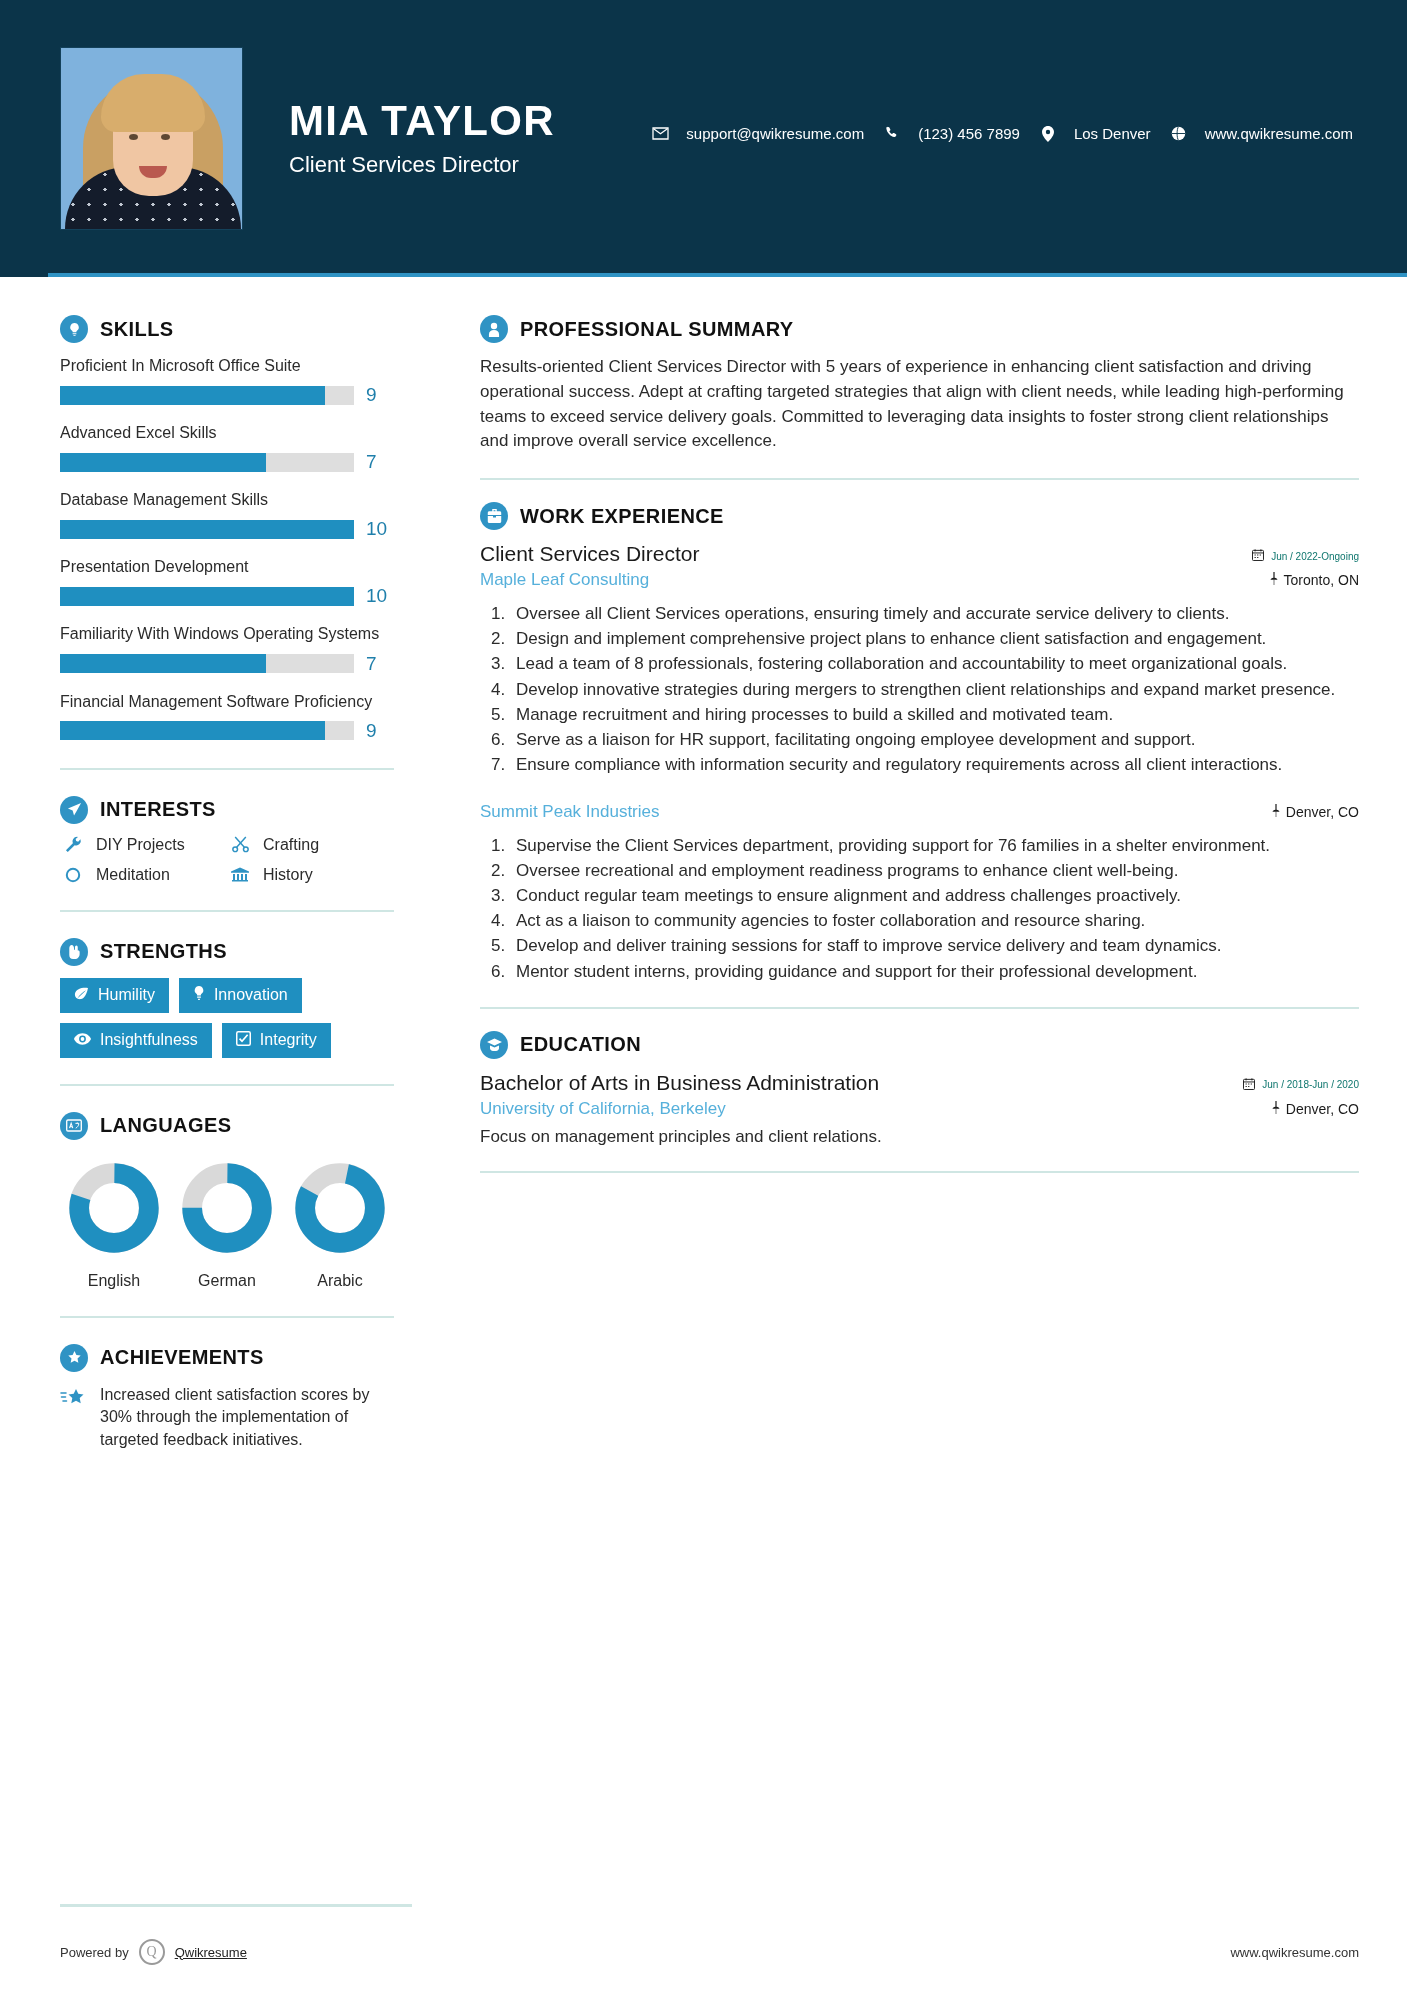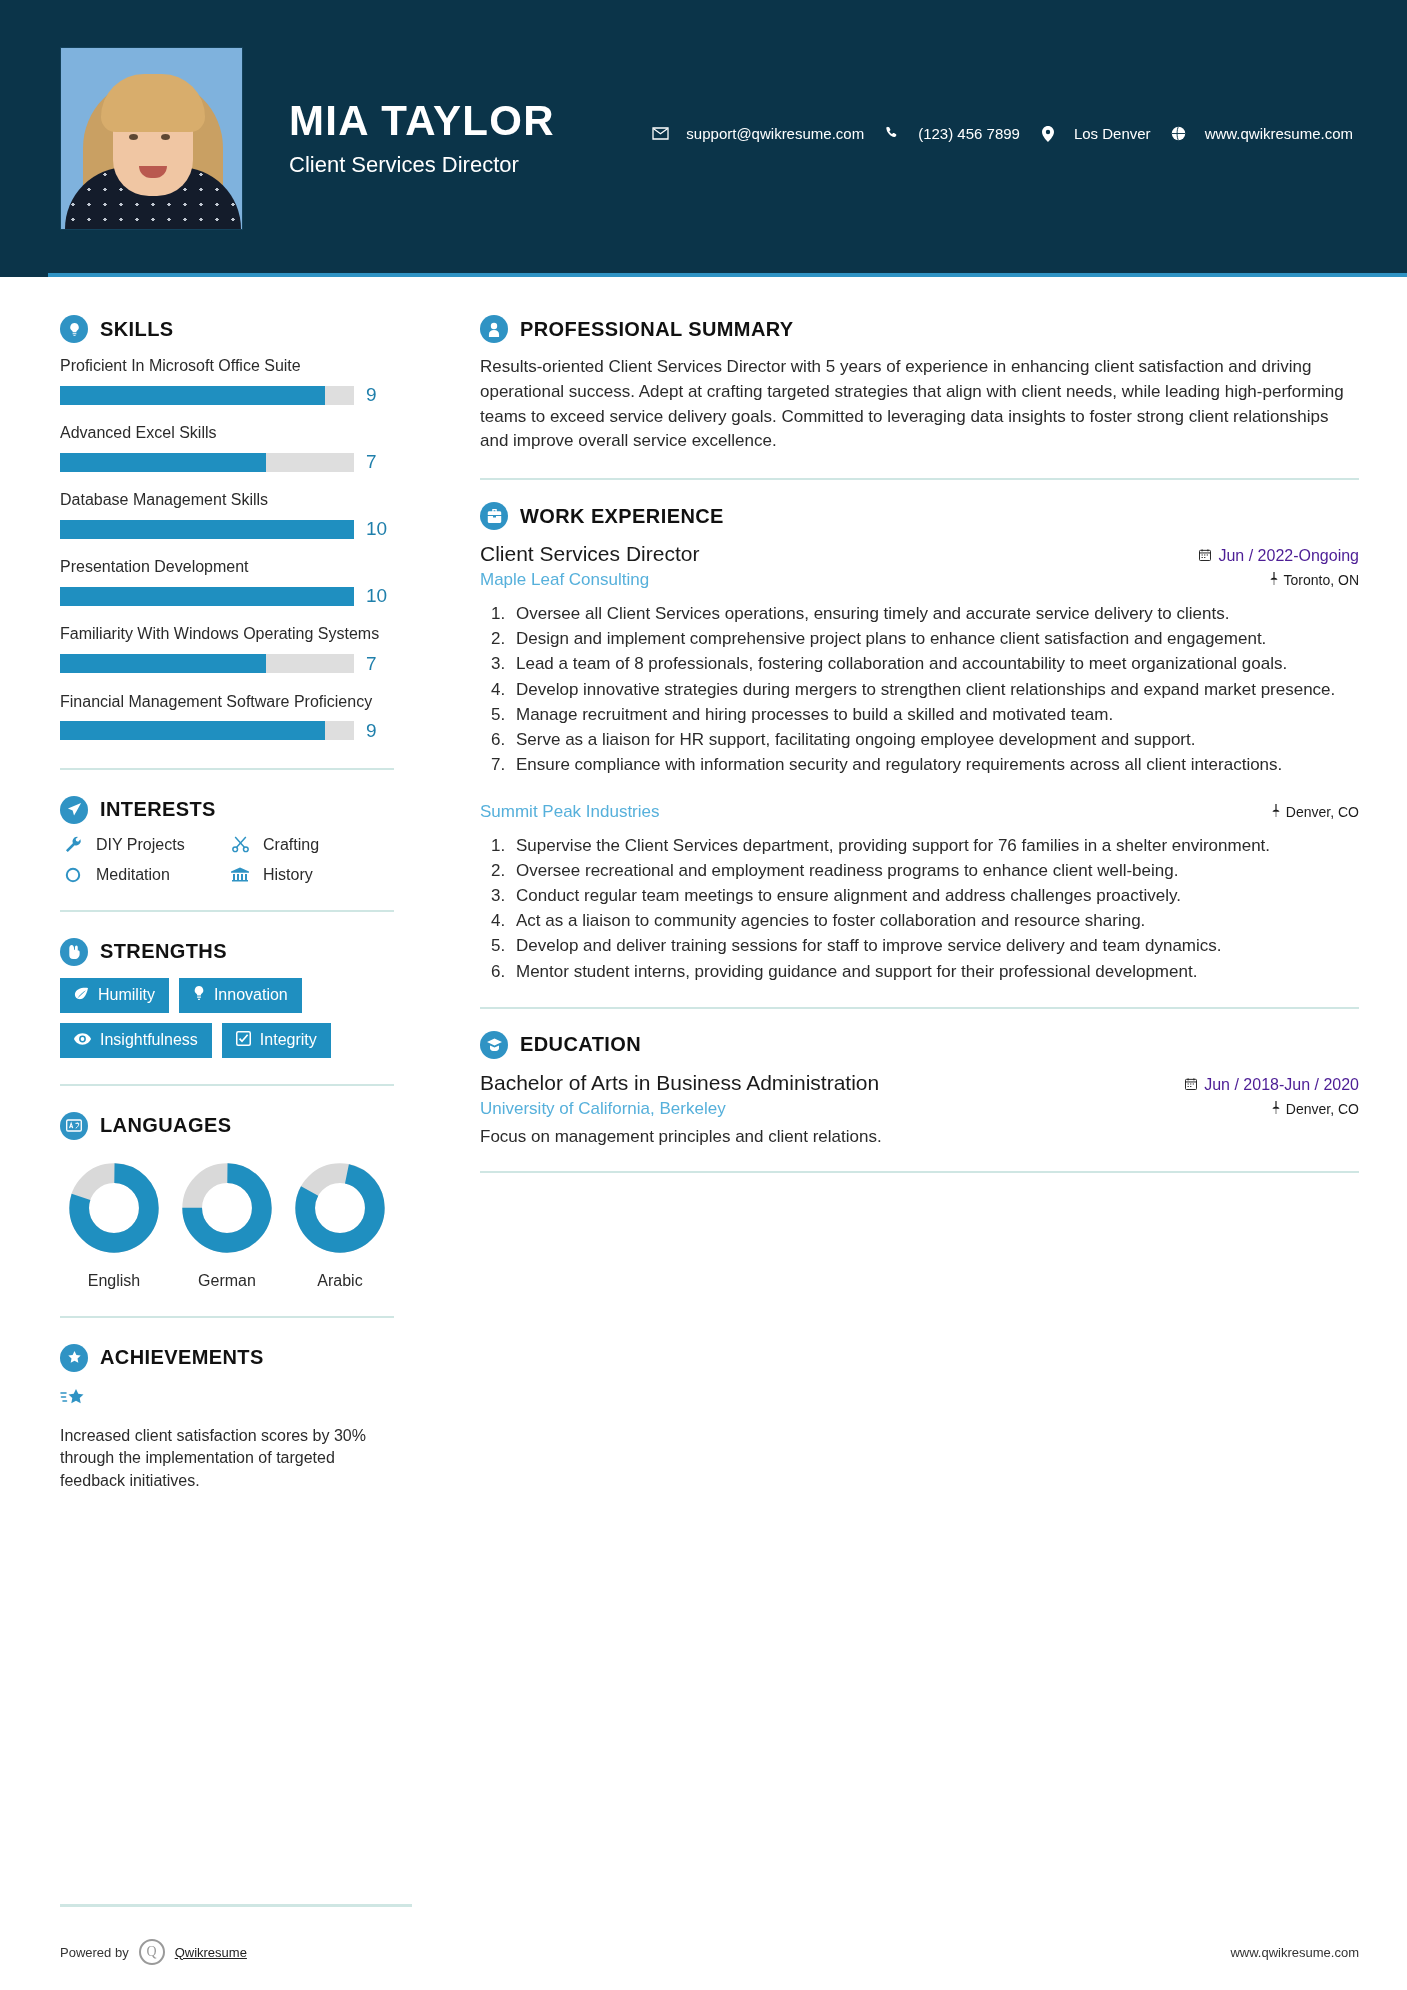--- a/index.html
+++ b/index.html
@@ -138,32 +138,32 @@
     padding: 8px 14px; display: flex; align-items: center; gap: 9px;
   }
   .chip svg { fill: #ffffff; }
 
   
   .langs { display: flex; justify-content: space-between; padding: 10px 4px 0 4px; }
   .lang { text-align: center; width: 100px; }
   .lang-label { margin-top: 14px; font-size: 16px; color: #2b2b2b; }
 
   
-  .ach { display: flex; gap: 12px; align-items: flex-start; flex-direction: column; }
+  .ach { display: flex; gap: 12px; align-items: flex-start; }
   .ach-ic { flex: 0 0 28px; padding-top: 3px; }
   .ach-ic svg { fill: #2f93c4; }
   .ach-txt { font-size: 16px; line-height: 1.42; color: #2b2b2b; }
 
   
   .summary { font-size: 17px; line-height: 1.46; color: #2b2b2b; }
   .job { margin-top: 4px; }
   .job + .job { margin-top: 26px; }
   .job-top { display: flex; justify-content: space-between; align-items: baseline; }
   .job-title { font-size: 21px; color: #1b1b1b; }
-  .job-meta { font-size: 16px; color: #4c1d95; display: flex; align-items: center; gap: 7px; white-space: nowrap; }
+  .job-meta { font-size: 10px; color: #0f766e; display: flex; align-items: center; gap: 7px; white-space: nowrap; }
   .job-meta svg { fill: #1b1b1b; }
   .job-sub { display: flex; justify-content: space-between; align-items: baseline; margin-top: 4px; }
   .job-company { font-size: 17px; color: #56b0db; }
   .job-loc { font-size: 14px; color: #1b1b1b; display: flex; align-items: center; gap: 5px; white-space: nowrap; }
   .job-loc svg { fill: #1b1b1b; }
   ol.bullets { margin: 12px 0 0 30px; padding: 0; }
   ol.bullets li { font-size: 17px; line-height: 1.36; color: #2b2b2b; margin-bottom: 2px; padding-left: 6px; }
   .edu-desc { font-size: 17px; color: #2b2b2b; margin-top: 8px; }
 
   

